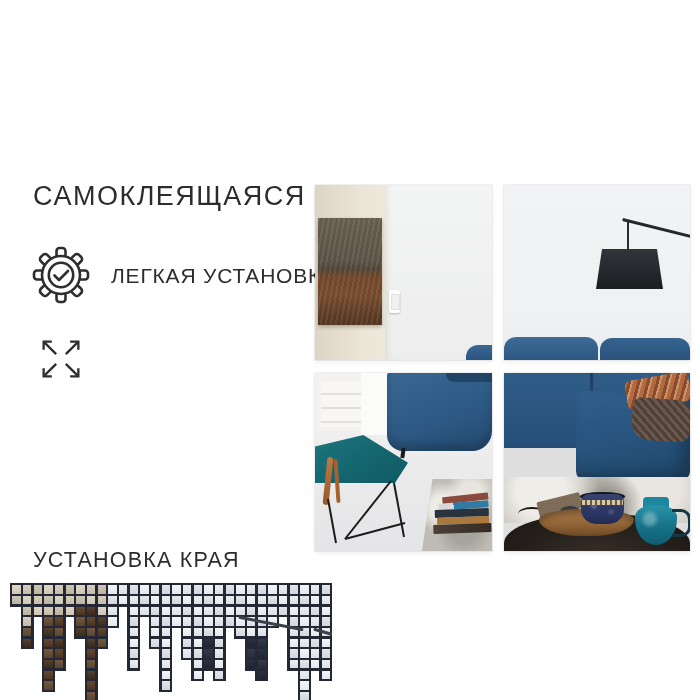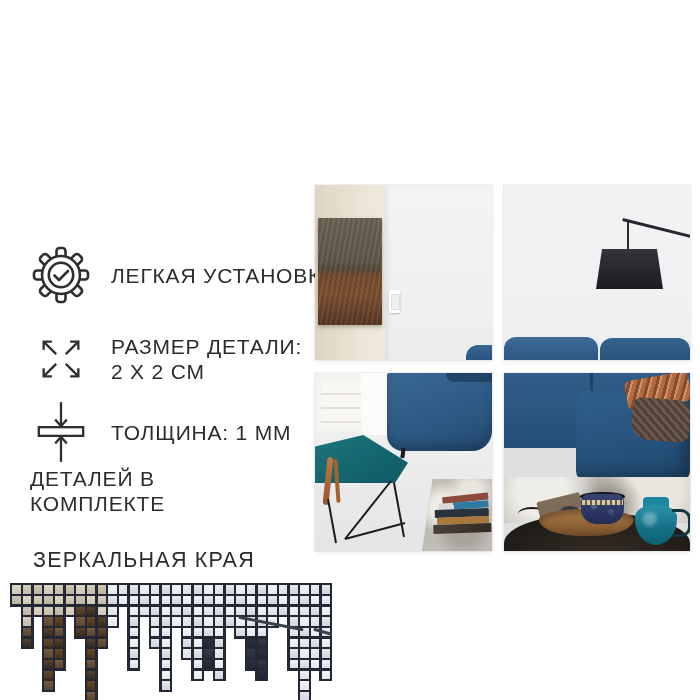--- a/index.html
+++ b/index.html
@@ -165,20 +165,21 @@
       radial-gradient(circle at 35% 35%,rgba(255,255,255,0.30) 0 10%,transparent 26%),
       linear-gradient(180deg,#2a93a8,#157288 55%,#0e5e74);
   }
   .pitcher-handle{left:168px;top:136px;width:16px;height:22px;border:3px solid #143842;border-left:none;border-radius:0 10px 10px 0;background:transparent;}
 </style>
 </head>
 <body>
 
 <div id="canvas">
 
+  <div class="subtitle">САМОКЛЕЯЩАЯСЯ</div>
 
   <div class="feature f1">
     <div class="icon-box">
       <svg width="60" height="60" viewBox="0 0 60 60" fill="none" stroke="#2e2e2e" stroke-width="2.6">
         <g fill="#ffffff">
           <rect x="25.5" y="3" width="9" height="10" rx="3"></rect>
           <rect x="25.5" y="3" width="9" height="10" rx="3" transform="rotate(45 30 30)"></rect>
           <rect x="25.5" y="3" width="9" height="10" rx="3" transform="rotate(90 30 30)"></rect>
           <rect x="25.5" y="3" width="9" height="10" rx="3" transform="rotate(135 30 30)"></rect>
           <rect x="25.5" y="3" width="9" height="10" rx="3" transform="rotate(180 30 30)"></rect>
@@ -200,43 +201,27 @@
         <line x1="33" y1="23" x2="45" y2="11"></line>
           <path d="M37.5 10 H46 V18.5"></path>
         <line x1="23" y1="23" x2="11" y2="11"></line>
           <path d="M10 18.5 V10 H18.5"></path>
         <line x1="23" y1="33" x2="11" y2="45"></line>
           <path d="M10 37.5 V46 H18.5"></path>
         <line x1="33" y1="33" x2="45" y2="45"></line>
           <path d="M37.5 46 H46 V37.5"></path>
       </svg>
     </div>
-    <div class="feature-label">РАЗМЕР ДЕТАЛИ:
-2 Х 2 СМ</div>
-  </div>
-
-  <div class="feature f3">
-    <div class="icon-box">
-      <svg width="54" height="60" viewBox="0 0 56 62" fill="none" stroke="#2e2e2e" stroke-width="2.4">
-        <line x1="28" y1="0" x2="28" y2="24"></line>
-        <path d="M22 18 L28 25 L34 18"></path>
-        <rect x="5" y="26" width="46" height="9" fill="#ffffff"></rect>
-        <path d="M22 43 L28 36 L34 43"></path>
-        <line x1="28" y1="38" x2="28" y2="62"></line>
-      </svg>
-    </div>
-    <div class="feature-label">ТОЛЩИНА: 1 ММ</div>
-  </div>
+  </div>
+
 
   <div class="feature f4">
-    <div class="feature-label">ДЕТАЛЕЙ В
-КОМПЛЕКТЕ</div>
-  </div>
-
-  <div class="safe-edges">ЗЕРКАЛЬНАЯ КРАЯ</div>
+  </div>
+
+  <div class="safe-edges">УСТАНОВКА КРАЯ</div>
 
   <div id="mosaic">
       <div class="strip" style="left: 309.43px; width: 12.87px; height: 98.23px; background: rgb(35, 40, 52);"></div>
       <div class="strip" style="left: 298.76px; width: 12.87px; height: 87.56px; background: rgb(35, 40, 52);"></div>
       <div class="strip" style="left: 288.09px; width: 12.87px; height: 119.57px; background: rgb(35, 40, 52);"></div>
       <div class="strip" style="left: 277.42px; width: 12.87px; height: 87.56px; background: rgb(35, 40, 52);"></div>
       <div class="strip" style="left: 266.75px; width: 12.87px; height: 34.21px; background: rgb(35, 40, 52);"></div>
       <div class="strip" style="left: 256.08px; width: 12.87px; height: 44.88px; background: rgb(35, 40, 52);"></div>
       <div class="strip" style="left: 245.41px; width: 12.87px; height: 98.23px; background: rgb(35, 40, 52);"></div>
       <div class="strip" style="left: 234.74px; width: 12.87px; height: 87.56px; background: rgb(35, 40, 52);"></div>

